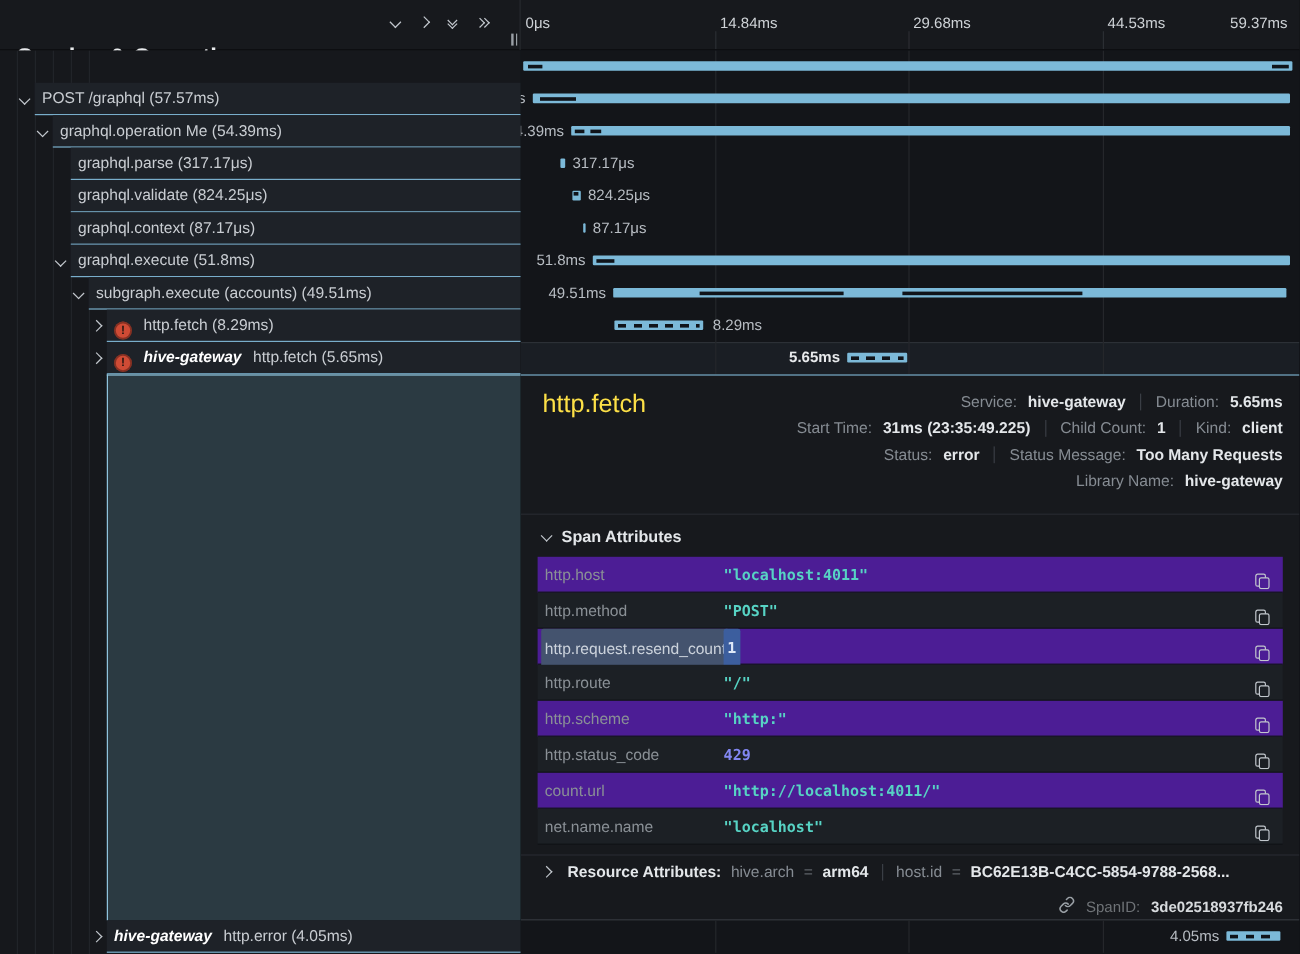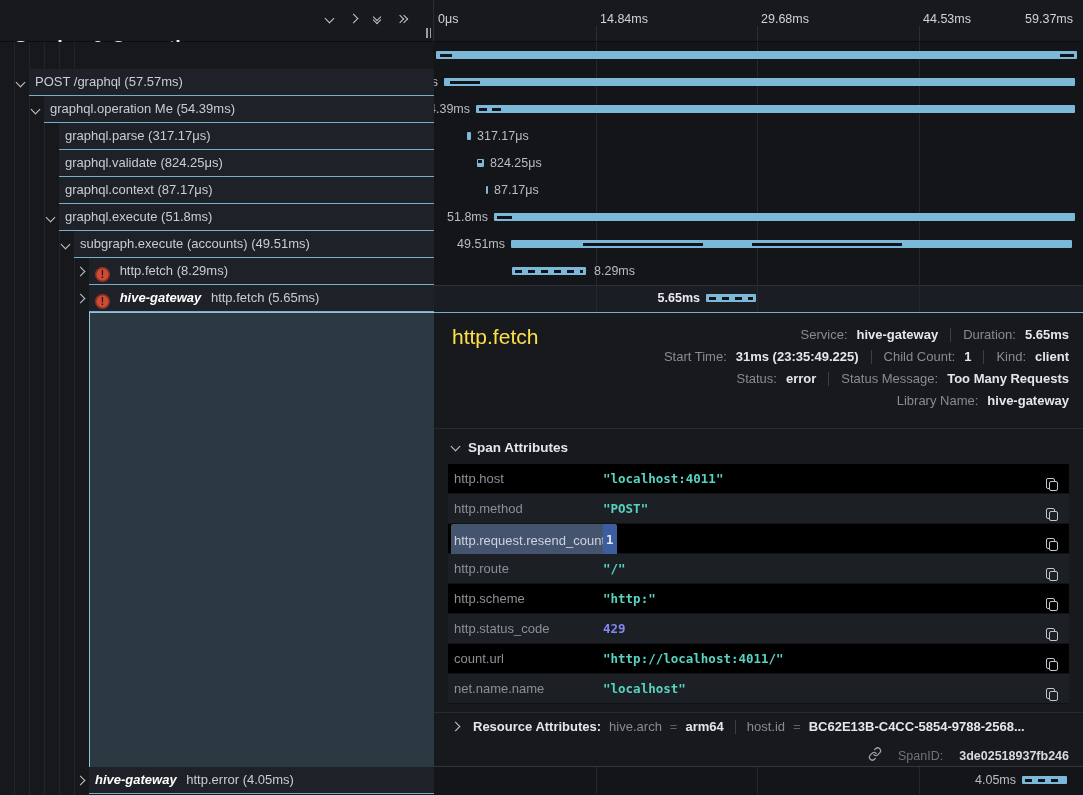--- a/index.html
+++ b/index.html
@@ -60,38 +60,38 @@
   .d-title { position:absolute; left:18px; top:12px; font-size:21px; color:#fde047; }
   .mline { position:absolute; right:14px; display:flex; align-items:center; gap:9px; font-size:13px; white-space:nowrap; }
   .mlab { color:#868c93; }
   .mval { color:#e4e7ea; font-weight:bold; }
   .msep { display:inline-block; width:1px; height:14px; background:#3a3e45; margin:0 3px; }
   .d-hr { position:absolute; left:0; top:115px; width:649px; height:1px; background:#272a30; }
   .attr-head { position:absolute; left:18px; top:127px; font-weight:bold; color:#e4e7ea; font-size:13.5px; }
   .attr-head .chev { margin-right:9px; vertical-align:2px; }
   .atable { position:absolute; left:14px; top:151px; width:621px; }
   .arow { position:relative; height:30px; line-height:30px; border-bottom:1px solid #101216; }
-  .arow.odd { background:#000000; }
+  .arow.odd { background:#4c1d95; }
   .arow.even { background:#1c2025; }
   .akey { position:absolute; left:6px; color:#8a9096; }
   .akey.hl { background:#44536e; color:#ccd3dc; border-radius:2px; padding:2px 3px; left:3px; }
   .aval { position:absolute; left:155px; font-family:"DejaVu Sans Mono", monospace; font-weight:bold;
           font-size:12.5px; color:#57d3c4; }
   .aval.num { color:#8287f2; }
   .aval.hl { background:#3c5e9e; color:#dfe9f7; padding:1px 3px; border-radius:2px; }
   .copy-btn { position:absolute; right:10px; top:8px; width:14px; height:14px; cursor:pointer; }
   .res-hr { position:absolute; left:0; top:399px; width:649px; height:1px; background:#272a30; }
   .res-row { position:absolute; left:14px; top:406px; display:flex; align-items:center; gap:8px;
              white-space:nowrap; overflow:hidden; width:621px; }
   .res-row .chev { margin:0 6px 0 4px; }
   .res-head { font-weight:bold; color:#e4e7ea; }
   .res-k { color:#868c93; }
   .res-eq { color:#5c6167; }
   .res-v { color:#e4e7ea; font-weight:bold; }
-  .spanid { position:absolute; right:14px; top:434px; display:flex; align-items:center; gap:16px; font-size:12.5px; }
+  .spanid { position:absolute; right:14px; top:434px; display:flex; align-items:center; gap:9px; font-size:12.5px; }
   .spanid .lab { color:#6f7377; }
   .spanid .val { color:#d7dadd; font-weight:bold; }
 </style>
 </head>
 <body>
 
 <div id="app">
 
   <div class="lhead">
     <span class="title">Service &amp; Operation</span>

